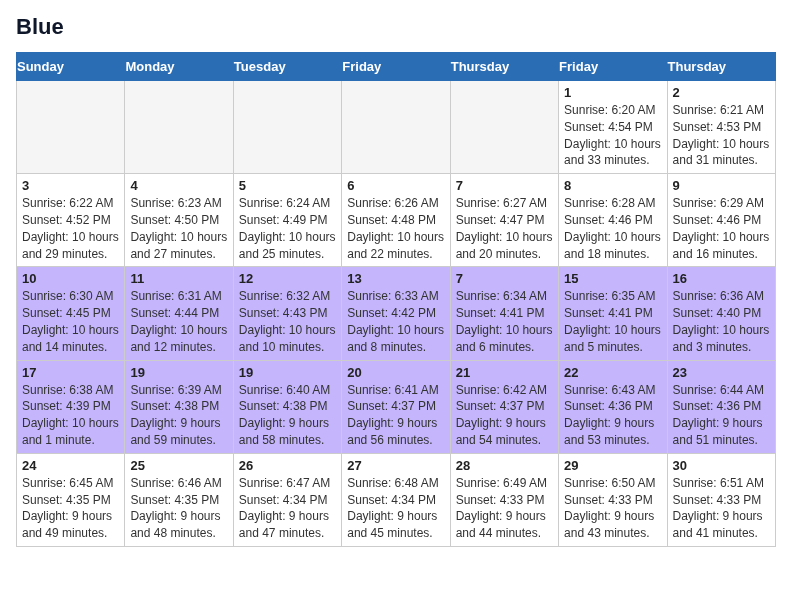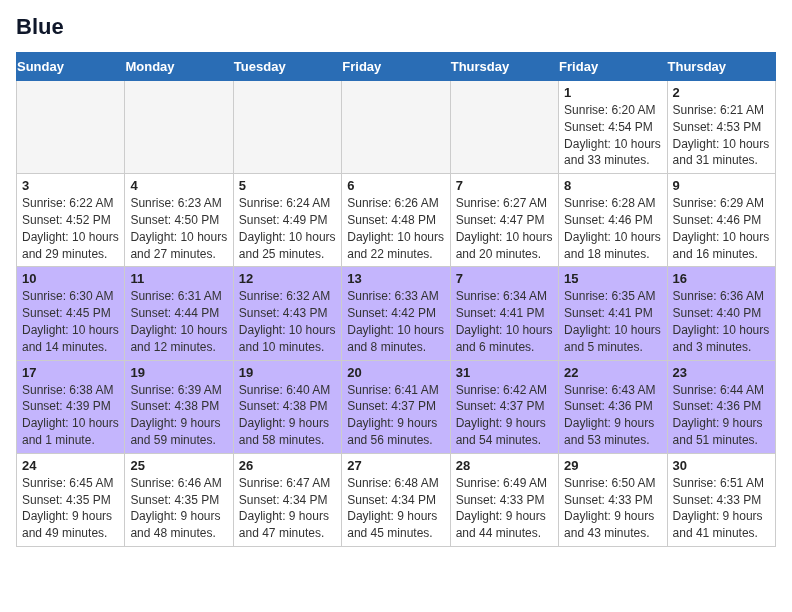--- a/index.html
+++ b/index.html
@@ -192,21 +192,21 @@
         </td>
         <td class="alt-row">
           <div class="day-num">19</div>
           <div class="cell-text">Sunrise: 6:40 AM<br>Sunset: 4:38 PM<br>Daylight: 9 hours and 58 minutes.</div>
         </td>
         <td class="alt-row">
           <div class="day-num">20</div>
           <div class="cell-text">Sunrise: 6:41 AM<br>Sunset: 4:37 PM<br>Daylight: 9 hours and 56 minutes.</div>
         </td>
         <td class="alt-row">
-          <div class="day-num">31</div>
+          <div class="day-num">21</div>
           <div class="cell-text">Sunrise: 6:42 AM<br>Sunset: 4:37 PM<br>Daylight: 9 hours and 54 minutes.</div>
         </td>
         <td class="alt-row">
           <div class="day-num">22</div>
           <div class="cell-text">Sunrise: 6:43 AM<br>Sunset: 4:36 PM<br>Daylight: 9 hours and 53 minutes.</div>
         </td>
         <td class="alt-row">
           <div class="day-num">23</div>
           <div class="cell-text">Sunrise: 6:44 AM<br>Sunset: 4:36 PM<br>Daylight: 9 hours and 51 minutes.</div>
         </td>

